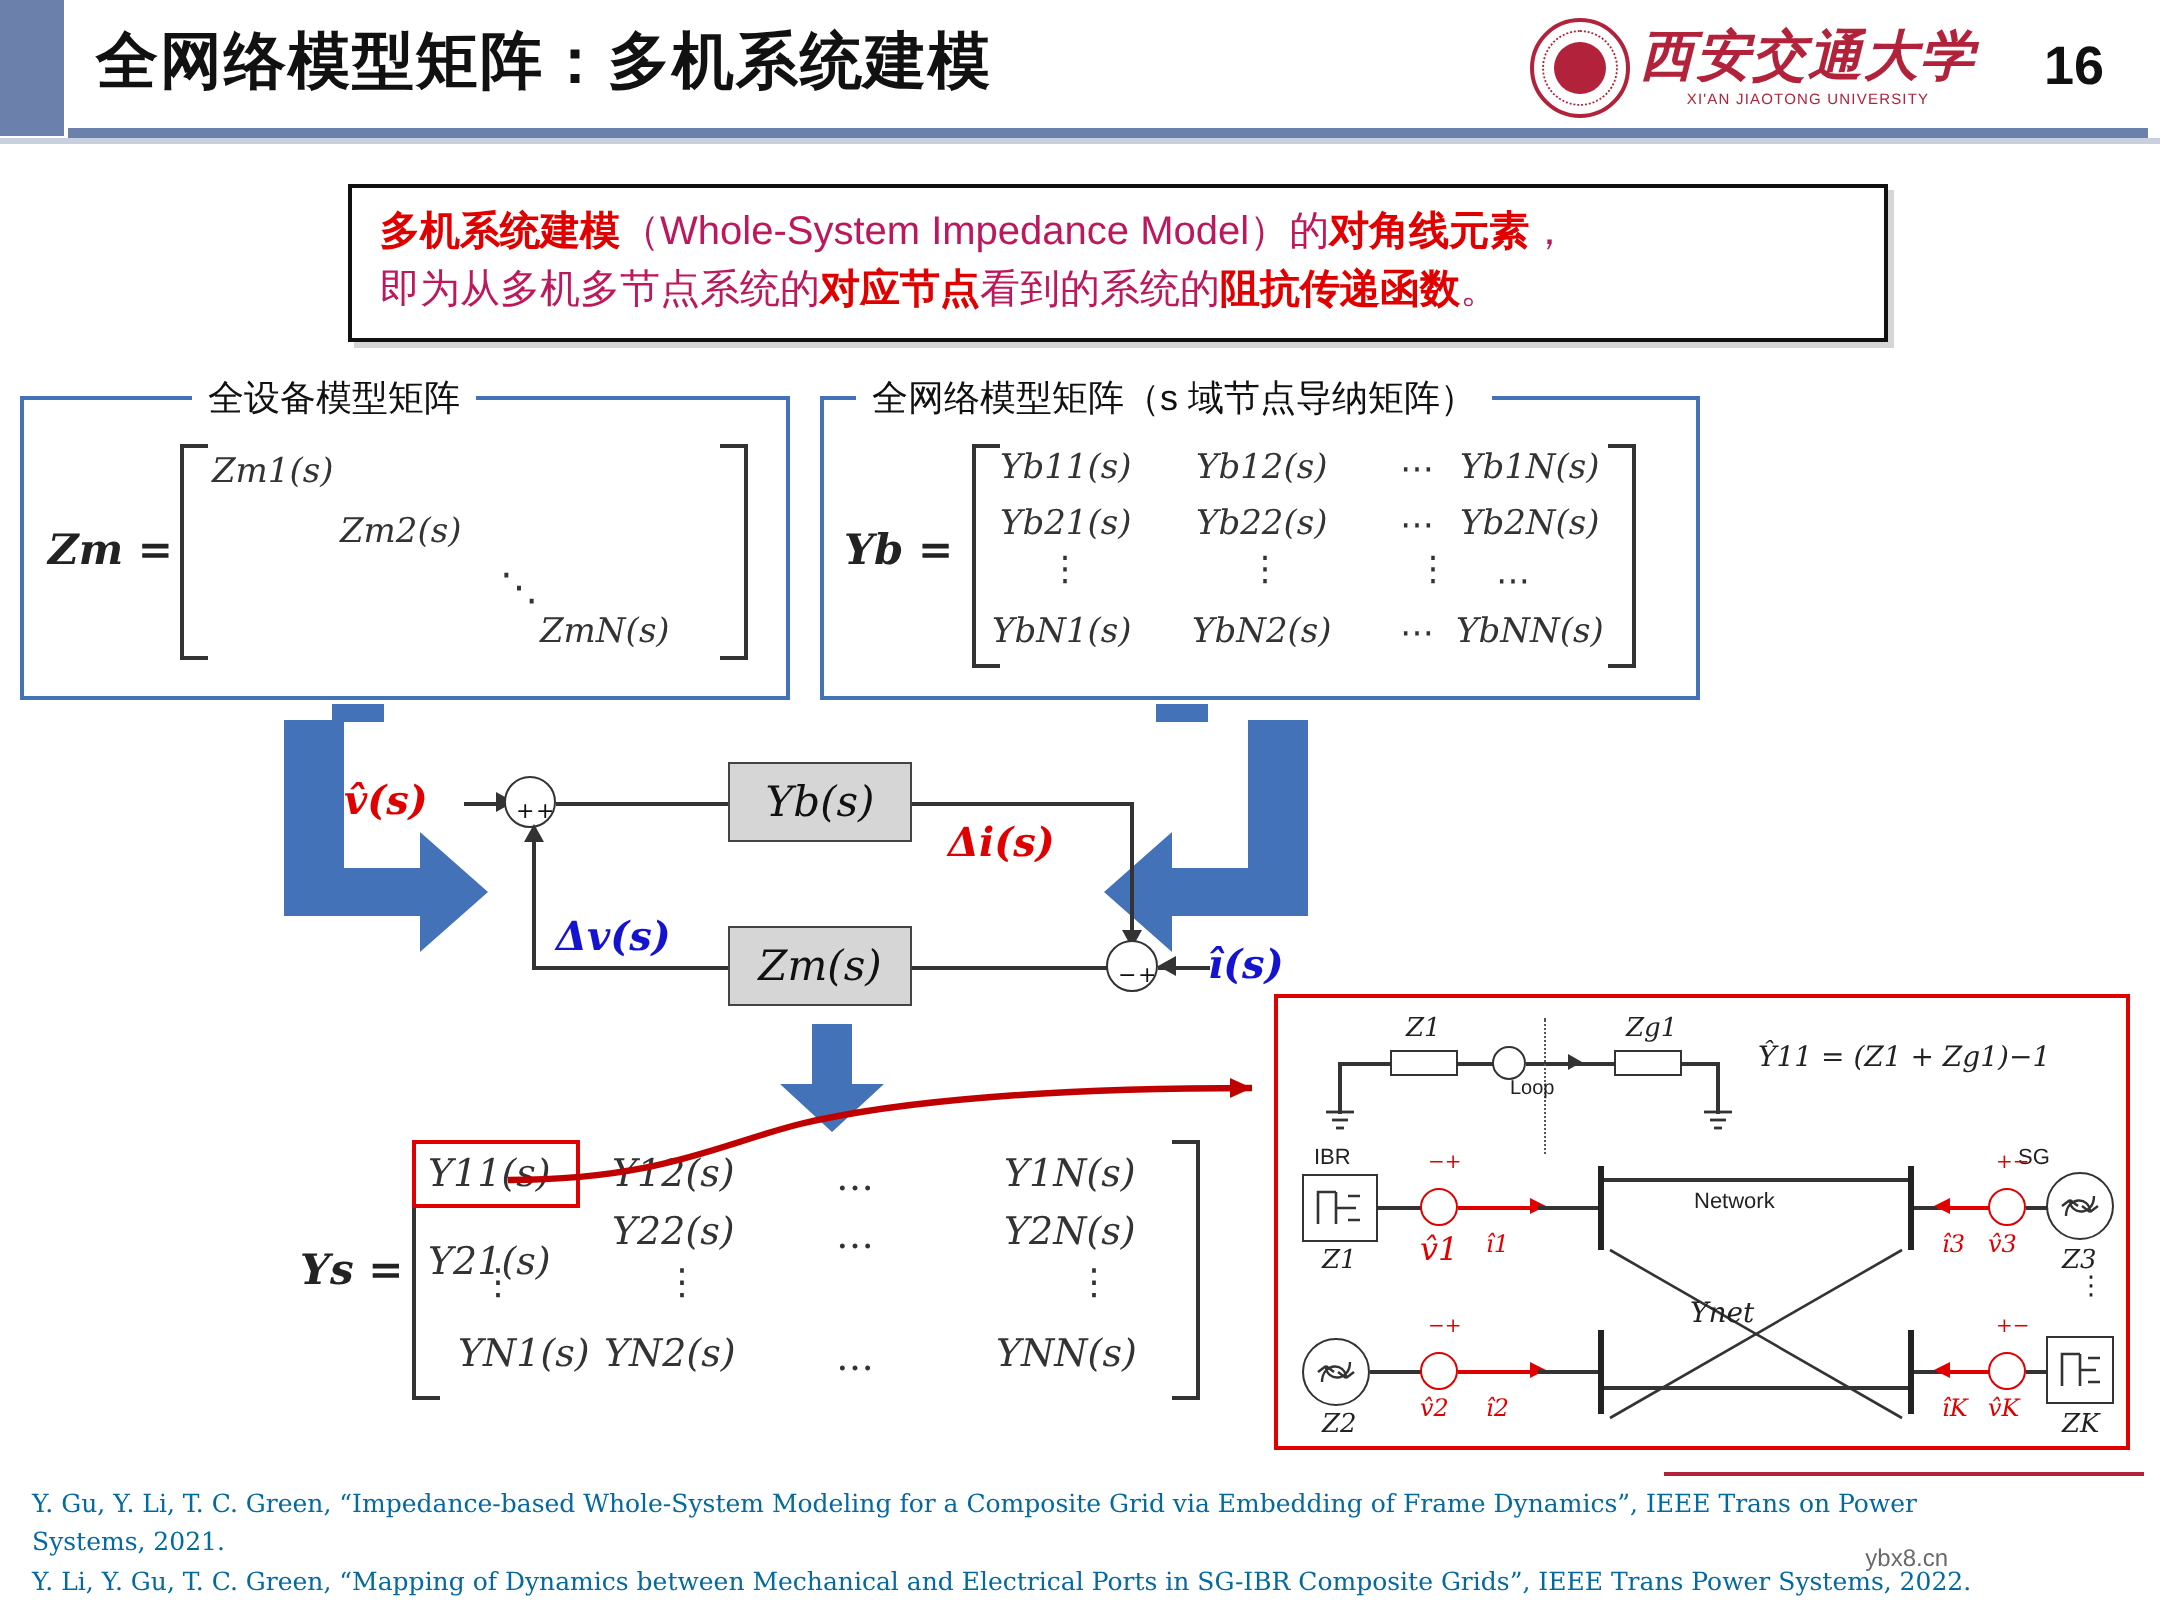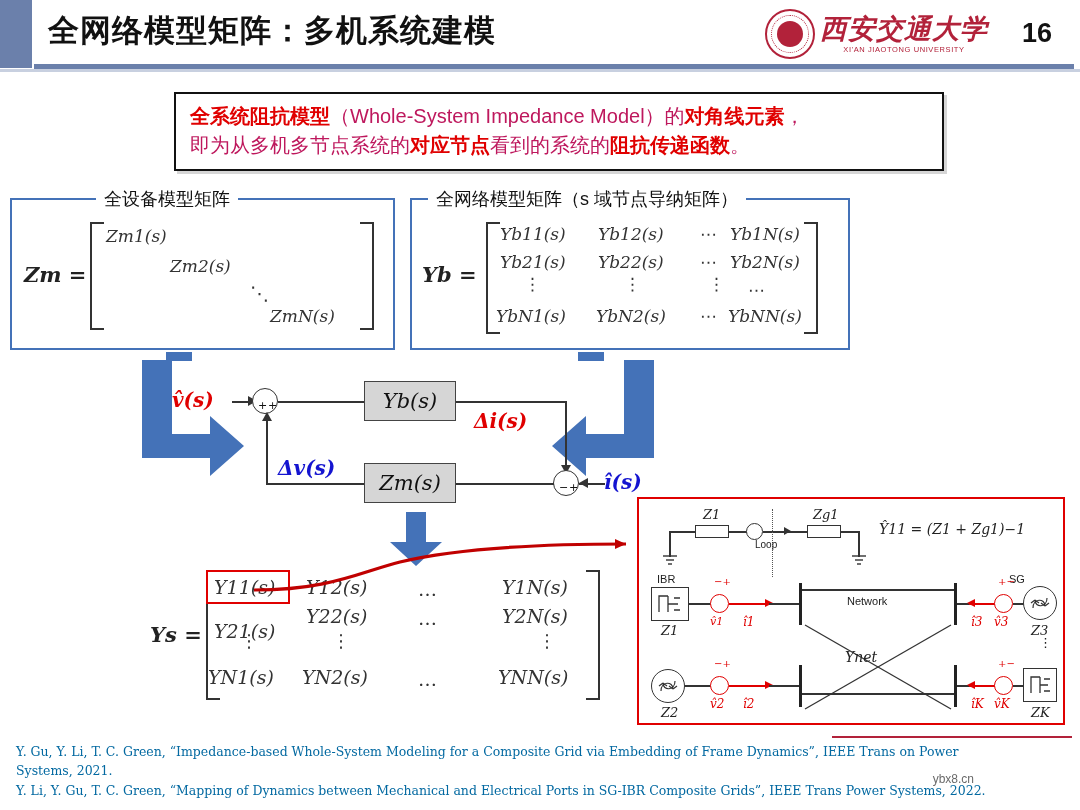--- a/index.html
+++ b/index.html
@@ -148,21 +148,21 @@
       <div class="logo-txtwrap">
         <div class="logo-cn">西安交通大学</div>
         <div class="logo-en">XI'AN JIAOTONG UNIVERSITY</div>
       </div>
     </div>
     <div class="hdr-page">16</div>
   </div>
 
   <div class="callout">
     <div class="line">
-      <span class="rd">全系统阻抗模型</span><span class="bk">（Whole-System Impedance Model）的</span><span class="rd">对角线元素</span><span class="bk">，</span>
+      <span class="rd">多机系统建模</span><span class="bk">（Whole-System Impedance Model）的</span><span class="rd">对角线元素</span><span class="bk">，</span>
     </div>
     <div class="line">
       <span class="bk">即为从多机多节点系统的</span><span class="rd">对应节点</span><span class="bk">看到的系统的</span><span class="rd">阻抗传递函数</span><span class="bk">。</span>
     </div>
   </div>
 
   <div class="panel" id="panelZ">
     <div class="panel-title">全设备模型矩阵</div>
     <div class="mathlabel" style="left:12px;top:62px;position:absolute;font-size:21px;font-weight:bold;">Zm =</div>
     <div class="brk l" style="left:78px;top:22px;height:108px;"></div>
@@ -270,21 +270,21 @@
     <div class="cell" style="left:64px;top:60px;font-size:19px;">Y21(s)</div>
     <div class="cell" style="left:156px;top:45px;font-size:19px;">Y22(s)</div>
     <div class="cell" style="left:268px;top:47px;font-style:normal;font-size:19px;">…</div>
     <div class="cell" style="left:352px;top:45px;font-size:19px;">Y2N(s)</div>
 
     <div class="cell" style="left:90px;top:70px;font-style:normal;font-size:18px;">⋮</div>
     <div class="cell" style="left:182px;top:70px;font-style:normal;font-size:18px;">⋮</div>
     <div class="cell" style="left:276px;top:70px;font-style:normal;font-size:18px;"></div>
     <div class="cell" style="left:388px;top:70px;font-style:normal;font-size:18px;">⋮</div>
 
-    <div class="cell" style="left:58px;top:106px;font-size:19px;">YN1(s)</div>
+    <div class="cell" style="left:58px;top:106px;font-size:19px;padding-left:21px;">YN1(s)</div>
     <div class="cell" style="left:152px;top:106px;font-size:19px;">YN2(s)</div>
     <div class="cell" style="left:268px;top:108px;font-style:normal;font-size:19px;">…</div>
     <div class="cell" style="left:348px;top:106px;font-size:19px;">YNN(s)</div>
   </div>
 
   <svg style="position:absolute;left:250px;top:528px;" width="400" height="70">
     <path d="M4,62 C80,62 110,44 150,34 C200,22 280,16 376,16" stroke="#c00000" stroke-width="3.2" fill="none"></path>
     <path d="M376,16 l-11,-5 l0,10 Z" fill="#c00000"></path>
   </svg>
 
@@ -322,21 +322,21 @@
     <div class="nlbl plain" style="left:370px;top:74px;font-size:11px;">SG</div>
 
     <div class="sgbox" style="left:12px;top:88px;width:38px;height:34px;"></div>
     <svg style="position:absolute;left:17px;top:93px;" width="28" height="24">
       <path d="M3,20 L3,4 L12,4 M12,4 L12,20 M12,12 L22,12 M18,6 L24,6 M18,18 L24,18" stroke="#333" stroke-width="1.3" fill="none"></path>
     </svg>
     <div class="nlbl" style="left:22px;top:124px;font-size:13px;">Z1</div>
     <div class="nwire h" style="left:50px;top:104px;width:22px;"></div>
     <div class="rcirc" style="left:71px;top:95px;width:19px;height:19px;"></div>
     <div class="nlbl red" style="left:75px;top:77px;font-size:10px;">−+</div>
-    <div class="nlbl red" style="left:71px;top:116px;font-size:11px;">v̂1</div>
+    <div class="nlbl red" style="left:71px;top:116px;font-size:16px;">v̂1</div>
     <div class="rwire h" style="left:90px;top:104px;width:40px;"></div>
     <div class="rah" style="left:126px;top:100px;border-left:8px solid #e00000;"></div>
     <div class="nlbl red" style="left:104px;top:116px;font-size:12px;">î1</div>
     <div class="nwire h" style="left:130px;top:104px;width:30px;"></div>
     <div class="busbar" style="left:160px;top:84px;height:42px;"></div>
 
     <div class="nwire h" style="left:163px;top:90px;width:152px;"></div>
     <div class="nlbl plain" style="left:208px;top:96px;font-size:11px;">Network</div>
     <div class="busbar" style="left:315px;top:84px;height:42px;"></div>
 

